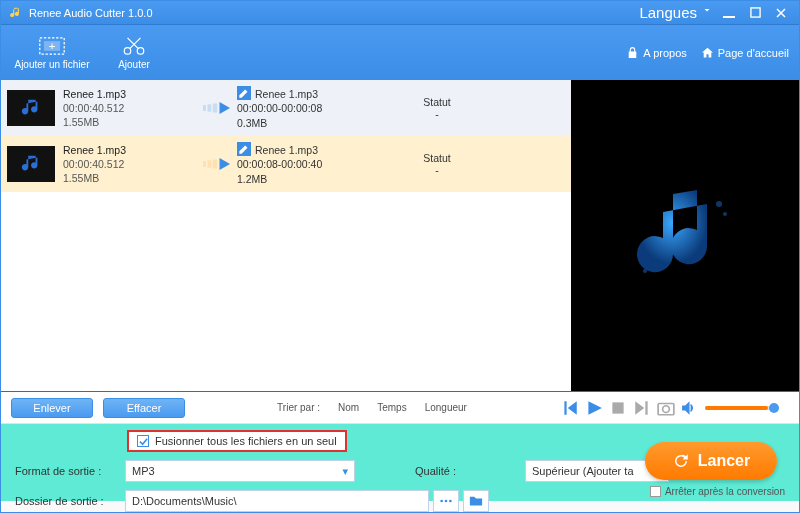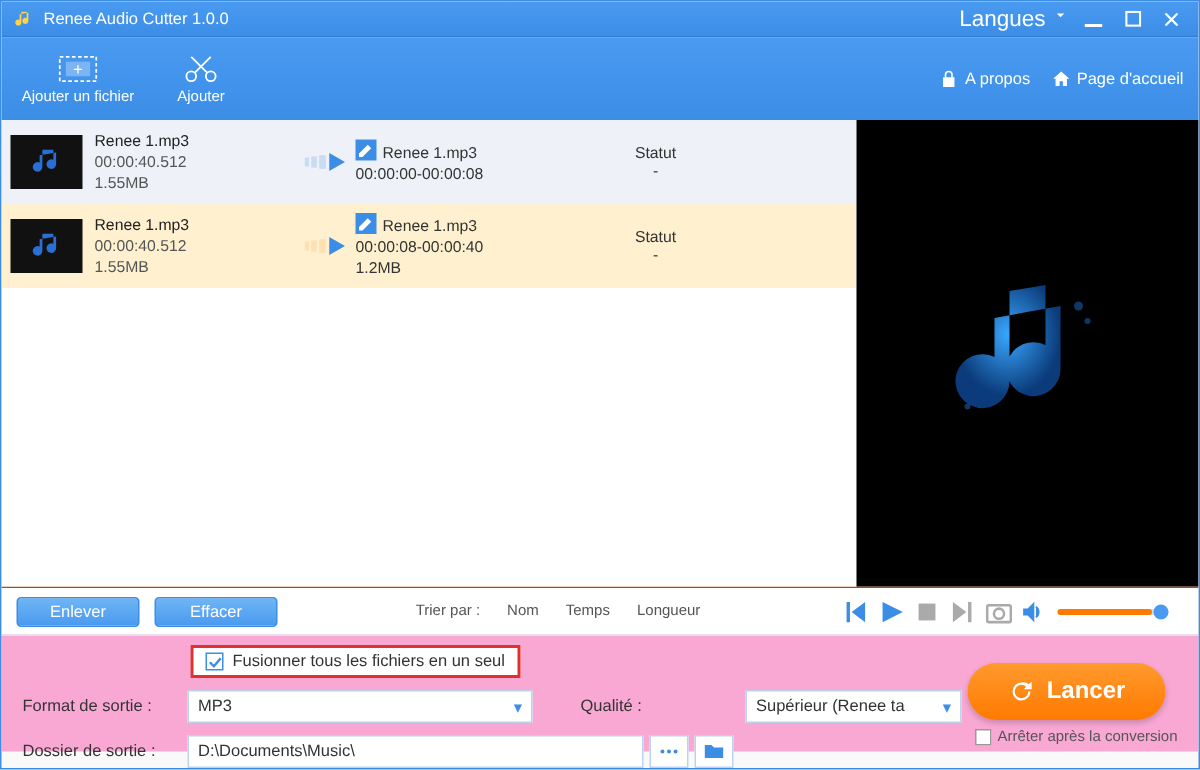--- a/index.html
+++ b/index.html
@@ -33,34 +33,34 @@
 .preview{flex:1;background:#000;display:flex;align-items:center;justify-content:center}
 .preview svg{width:120px;height:120px}
 .midbar{height:32px;display:flex;align-items:center;padding:0 10px;background:#fff;border-top:1px solid #c2410c}
 .pillbtn{width:82px;height:20px;background:linear-gradient(#6fb5f5,#4a9af1);color:#fff;font-size:11px;border-radius:3px;display:flex;align-items:center;justify-content:center;cursor:pointer;margin-right:10px;border:1px solid #3b8de6}
 .sort{margin-left:auto;display:flex;align-items:center;gap:18px;font-size:10px;color:#555;margin-right:12px}
 .player{width:228px;display:flex;align-items:center;gap:6px;margin-left:auto;padding-right:10px}
 .player .pbtn{cursor:pointer;width:18px;height:18px;display:flex;align-items:center;justify-content:center}
 .player .vol{flex:1;height:4px;background:#ddd;border-radius:2px;position:relative;margin-left:4px}
 .player .vol .track{position:absolute;left:0;top:0;height:100%;width:85%;background:#ff7a00;border-radius:2px}
 .player .vol .knob{position:absolute;right:0;top:-3px;width:10px;height:10px;background:#4a9af1;border-radius:50%}
-.bottom{height:78px;background:#f9a8d4;padding:6px 14px;border-top:1px solid #dce5ef;position:relative}
+.bottom{height:78px;background:#5eead4;padding:6px 14px;border-top:1px solid #dce5ef;position:relative}
 .mergebox{border:2px solid #e03030;padding:3px 8px;display:inline-flex;align-items:center;gap:6px;font-size:11px;color:#333;margin-left:112px;background:#fff}
 .checkbox{width:12px;height:12px;border:1px solid #3b8de6;display:flex;align-items:center;justify-content:center}
 .checkbox svg{width:9px;height:9px}
 .formrow{display:flex;align-items:center;margin-top:8px;font-size:11px;color:#333}
 .formrow .lbl{width:110px}
 .select{width:230px;height:22px;border:1px solid #bcd3ea;background:#fff;display:flex;align-items:center;padding:0 6px;font-size:11px;cursor:pointer;position:relative}
 .select .chev{margin-left:auto;color:#3b8de6}
 .smselect{width:144px}
 .iconbtn{width:26px;height:22px;border:1px solid #bcd3ea;background:#fff;display:flex;align-items:center;justify-content:center;margin-left:4px;cursor:pointer}
 .launch{position:absolute;right:22px;top:18px;width:132px;height:38px;background:linear-gradient(#ff9a2e,#ff7a00);border-radius:20px;color:#fff;font-size:16px;font-weight:600;display:flex;align-items:center;justify-content:center;gap:8px;cursor:pointer;box-shadow:0 2px 4px rgba(0,0,0,.2)}
 .stopchk{position:absolute;right:14px;bottom:4px;font-size:10px;color:#555;display:flex;align-items:center;gap:4px}
 .stopchk .box{width:11px;height:11px;border:1px solid #999;background:#fff}
-.q{margin-left:32px}
+.q{margin-left:60px}
 </style>
 </head>
 <body>
 
 <div class="titlebar">
   <svg class="logo" viewBox="0 0 24 24">
       <path fill="#ffd24a" d="M9 3v12.5a3.5 3.5 0 11-2-3.16V6l10-2v9.5a3.5 3.5 0 11-2-3.16V3L9 3z"></path>
     </svg>
   <span>Renee Audio Cutter 1.0.0</span>
   <div class="spacer"></div>
@@ -142,20 +142,21 @@
             <path fill="#3b8de6" d="M22 2v16l14-8z"></path>
           </svg>
         </div>
       <div class="info2">
         <div><span class="editicon">
               <svg viewBox="0 0 12 12">
                 <path fill="#fff" d="M2 8l5-5 2 2-5 5H2z"></path>
               </svg>
             </span><span>Renee 1.mp3</span></div>
         <div>00:00:00-00:00:08</div>
+        <div>0.3MB</div>
       </div>
       <div class="statcol">
         <div>Statut</div>
         <div>-</div>
       </div>
     </div>
     <div class="row sel">
       <div class="thumb">
           <svg viewBox="0 0 24 24">
             <path fill="#2a6fd6" d="M9 3v12.5a3.5 3.5 0 11-2-3.16V7l12-2v8.5a3.5 3.5 0 11-2-3.16V3L9 3z"></path>
@@ -269,21 +270,21 @@
     <span>Fusionner tous les fichiers en un seul</span>
   </div>
   <div class="formrow">
     <span class="lbl">Format de sortie :</span>
     <div class="select">
       <span>MP3</span>
       <span class="chev">▾</span>
     </div>
     <span class="lbl q">Qualité :</span>
     <div class="select smselect">
-      <span>Supérieur (Renee ta</span>
+      <span>Supérieur (Ajouter ta</span>
       <span class="chev">▾</span>
     </div>
   </div>
   <div class="formrow">
     <span class="lbl">Dossier de sortie :</span>
     <div class="select" style="width:304px">
       <span>D:\Documents\Music\</span>
     </div>
     <div class="iconbtn">
         <svg width="14" height="14" viewBox="0 0 16 16">

